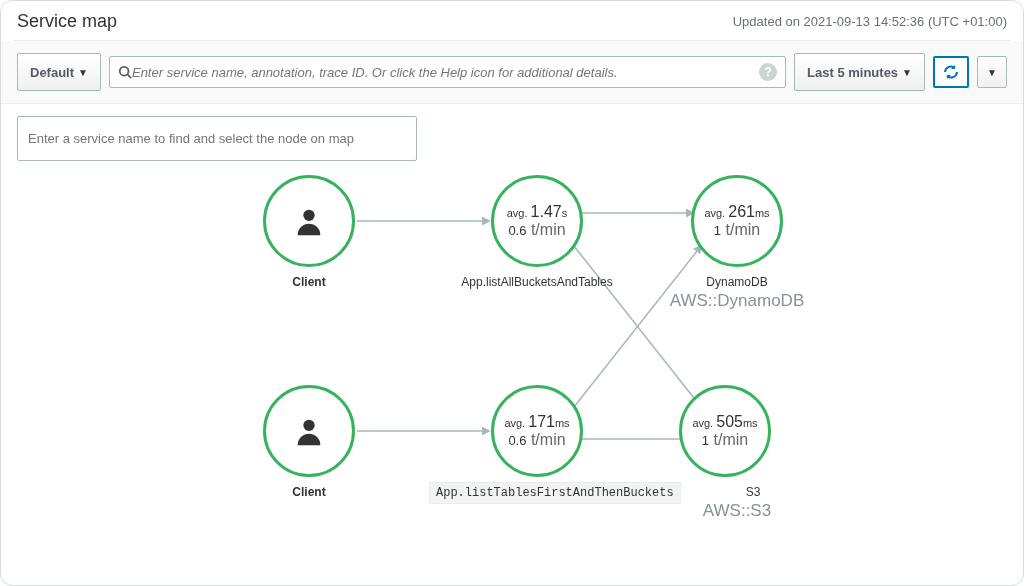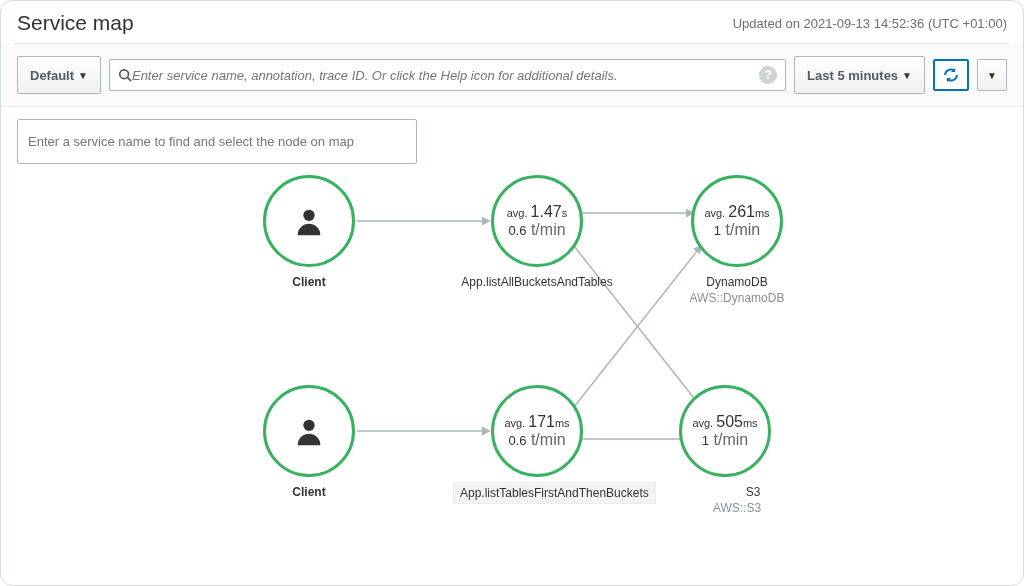--- a/index.html
+++ b/index.html
@@ -1,18 +1,18 @@
 <!DOCTYPE html>
 <html><head>
 <meta charset="utf-8">
 <style>
   * { box-sizing: border-box; margin: 0; padding: 0; }
   body { font-family: -apple-system, BlinkMacSystemFont, "Segoe UI", Helvetica, Arial, sans-serif; background: #fff; color: #16191f; width: 1024px; height: 586px; overflow: hidden; position: relative; border: 1px solid #d5dbdb; border-radius: 12px;}
   .header { display: flex; justify-content: space-between; align-items: center; padding: 10px 16px 8px 16px; }
-  .title { font-size: 21px; font-weight: 400; color: #333; }
+  .title { font-size: 18px; font-weight: 400; color: #333; }
   .updated { font-size: 13px; color: #687078; }
   .hr { height: 1px; background: #eaeded; margin: 0 12px; }
 
   .toolbar { display: flex; align-items: center; gap: 8px; padding: 12px 16px; background: #fafafa; border-bottom: 1px solid #eaeded; }
   .btn { display: inline-flex; align-items: center; gap: 4px; padding: 18px 12px; border: 1px solid #aab7b8; border-radius: 2px; background: linear-gradient(#fff,#f0f0f0); font-size: 13px; font-weight: 700; color: #545b64; cursor: pointer; height: 32px; }
   .btn .caret { font-size: 10px; color: #333; }
   .searchbox { flex: 1; display: flex; align-items: center; border: 1px solid #aab7b8; border-radius: 2px; background: #fff; height: 32px; padding: 0 8px; gap: 0; }
   .searchbox input { flex: 1; border: none; outline: none; font-size: 13px; font-style: italic; color: #687078; background: transparent; }
   .helpcircle { width: 18px; height: 18px; border-radius: 50%; background: #cfd3d4; color: #fff; font-size: 12px; font-weight: 700; display: flex; align-items: center; justify-content: center; }
   .refresh { width: 36px; justify-content: center; padding: 0; border: 2px solid #0073bb !important; background: #fff; }
@@ -22,21 +22,21 @@
   .subsearch input { width: 400px; height: 45px; border: 1px solid #aab7b8; border-radius: 2px; padding: 0 10px; font-size: 13px; color: #687078; }
 
   .map { position: absolute; left: 0; right: 0; top: 150px; bottom: 0; }
   .map svg.edges { position: absolute; inset: 0; width: 100%; height: 100%; }
   .node { position: absolute; width: 92px; height: 92px; border-radius: 50%; border: 3px solid #38b25f; background: #fff; display: flex; flex-direction: column; align-items: center; justify-content: center; }
   .node .avg { font-size: 11px; color: #333; }
   .node .avg b { font-size: 16px; font-weight: 400; }
   .node .rate { font-size: 13px; color: #333; }
   .node .rate small { font-size: 16px; color: #666; }
   .nodelabel { position: absolute; width: 200px; text-align: center; font-size: 12px; color: #333; }
-  .nodesublabel { position: absolute; width: 200px; text-align: center; font-size: 12px; color: #879196; }
+  .nodesublabel { position: absolute; width: 200px; text-align: center; font-size: 17px; color: #879196; }
   .selectedlabel { background: #f2f3f3; border: 1px solid #eaeded; padding: 3px 6px; display: inline-block; }
 
   .panel { position: absolute; right: 24px; bottom: 12px; width: 180px; border: 1px solid #d5dbdb; border-radius: 2px; box-shadow: 0 1px 2px rgba(0,0,0,0.08); padding: 12px 10px 10px 10px; background: #fff; font-size: 13px; }
   .panel .row1 { display: flex; align-items: center; justify-content: space-between; margin-bottom: 10px; }
   .toggle { width: 30px; height: 16px; background: #555; border-radius: 10px; position: relative; }
   .toggle::after { content:""; position:absolute; right:2px; top:2px; width:12px; height:12px; background:#bbb; border-radius:50%; }
   .seg { display: flex; border: 1px solid #aab7b8; border-radius: 2px; overflow: hidden; margin-bottom: 10px; }
   .seg div { flex: 1; text-align: center; padding: 5px 0; font-size: 12px; cursor: pointer; }
   .seg .active { background: #0073bb; color: #fff; }
   .seg div + div { border-left: 1px solid #aab7b8; }
@@ -119,21 +119,21 @@
   <div class="node" style="left:490px; top:24px;text-align:center;">
     <div class="avg"><span>avg. </span><b>1.47</b><span>s</span></div>
     <div class="rate"><span>0.6</span><small> t/min</small></div>
   </div>
   <div class="nodelabel" style="left:436px; top:124px;">App.listAllBucketsAndTables</div>
 
   <div class="node" style="left:490px; top:234px;">
     <div class="avg"><span>avg. </span><b>171</b><span>ms</span></div>
     <div class="rate"><span>0.6</span><small> t/min</small></div>
   </div>
-  <div class="nodelabel" style="left:452px; top:331px;"><span class="selectedlabel">App.listTablesFirstAndThenBuckets</span></div>
+  <div class="nodelabel" style="left:428px; top:331px;font-family:Liberation Mono, monospace;"><span class="selectedlabel">App.listTablesFirstAndThenBuckets</span></div>
 
   <div class="node" style="left:690px; top:24px;">
     <div class="avg"><span>avg. </span><b>261</b><span>ms</span></div>
     <div class="rate"><span>1</span><small> t/min</small></div>
   </div>
   <div class="nodelabel" style="left:636px; top:124px;">DynamoDB</div>
   <div class="nodesublabel" style="left:636px; top:140px;">AWS::DynamoDB</div>
 
   <div class="node" style="left:678px; top:234px;">
     <div class="avg"><span>avg. </span><b>505</b><span>ms</span></div>

